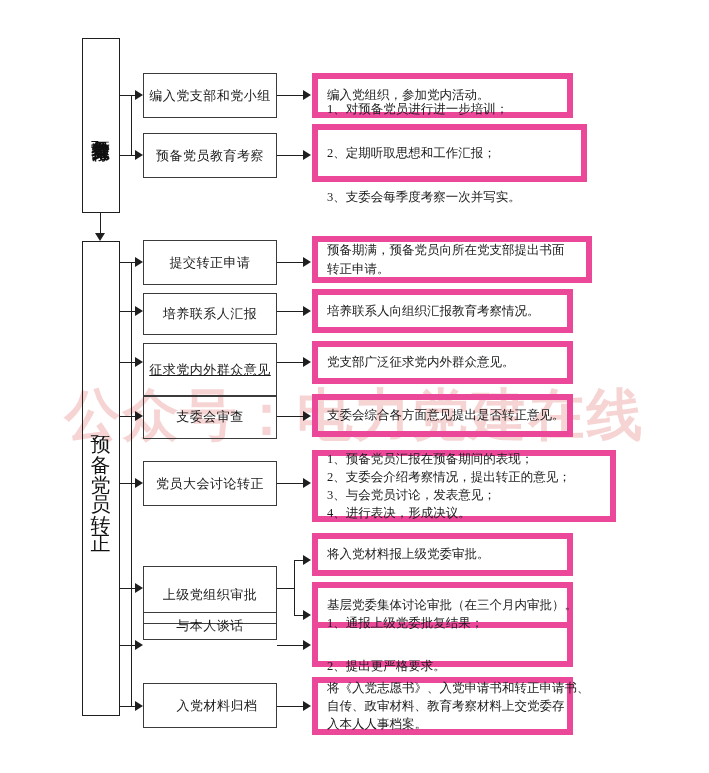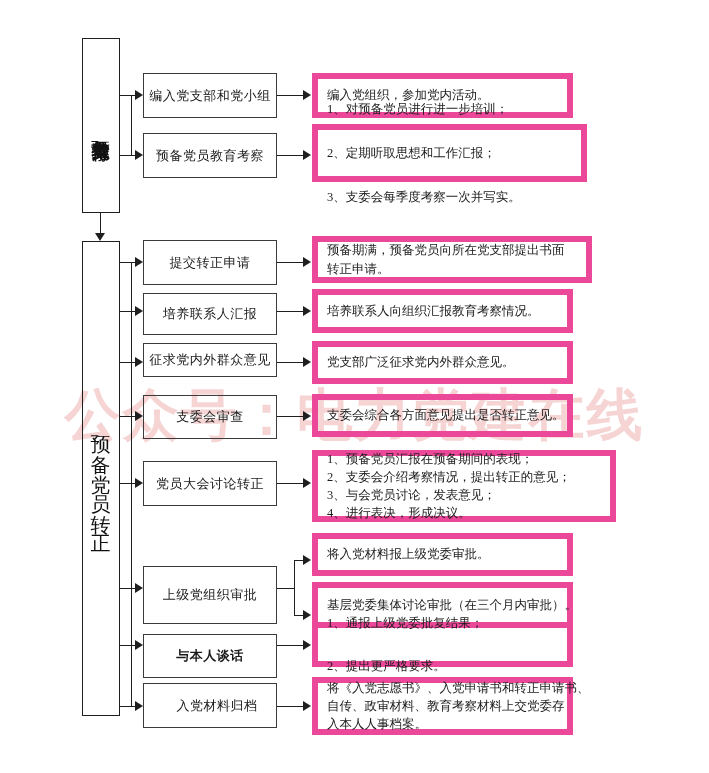--- a/index.html
+++ b/index.html
@@ -188,21 +188,21 @@
   <div class="step" style="left:143px; top:293px; width:134px; height:42px;">培养联系人汇报</div>
   <div class="hline" style="left:277px; top:311px; width:28px;"></div>
   <div class="arrow-r" style="left:303px; top:306px;"></div>
   <div class="desc" style="left:312px; top:289px; width:261px; height:44px;">
     <div class="line">培养联系人向组织汇报教育考察情况。</div>
   </div>
 
   <div class="hline" style="left:120px; top:362px; width:12px;"></div>
   <div class="hline" style="left:131px; top:362px; width:6px;"></div>
   <div class="arrow-r" style="left:135px; top:357px;"></div>
-  <div class="step" style="left:143px; top:343px; width:134px; height:34px;">征求党内外群众意见</div>
+  <div class="step" style="left:143px; top:343px; width:134px; height:54px;text-decoration:underline;">征求党内外群众意见</div>
   <div class="hline" style="left:277px; top:362px; width:28px;"></div>
   <div class="arrow-r" style="left:303px; top:357px;"></div>
   <div class="desc" style="left:312px; top:341px; width:261px; height:43px;">
     <div class="line">党支部广泛征求党内外群众意见。</div>
   </div>
 
   <div class="hline" style="left:120px; top:416px; width:12px;"></div>
   <div class="hline" style="left:131px; top:416px; width:6px;"></div>
   <div class="arrow-r" style="left:135px; top:411px;"></div>
   <div class="step" style="left:143px; top:395px; width:134px; height:44px;font-family:Liberation Serif, serif;">支委会审查</div>
@@ -239,21 +239,21 @@
   <div class="desc" style="left:312px; top:533px; width:261px; height:43px;">
     <div class="line">将入党材料报上级党委审批。</div>
   </div>
   <div class="desc" style="left:312px; top:582px; width:261px; height:46px;">
     <div class="line">基层党委集体讨论审批（在三个月内审批）。</div>
   </div>
 
   <div class="hline" style="left:120px; top:645px; width:12px;"></div>
   <div class="hline" style="left:131px; top:645px; width:6px;"></div>
   <div class="arrow-r" style="left:135px; top:640px;"></div>
-  <div class="step" style="left:143px; top:634px; width:134px; height:44px;font-weight:bold;">与本人谈话</div>
+  <div class="step" style="left:143px; top:612px; width:134px; height:28px;">与本人谈话</div>
   <div class="hline" style="left:277px; top:645px; width:28px;"></div>
   <div class="arrow-r" style="left:303px; top:640px;"></div>
   <div class="desc" style="left:312px; top:622px; width:261px; height:45px;gap:25px;">
     <div class="line">1、通报上级党委批复结果；</div>
     <div class="line">2、提出更严格要求。</div>
   </div>
 
   <div class="hline" style="left:120px; top:706px; width:12px;"></div>
   <div class="hline" style="left:131px; top:706px; width:6px;"></div>
   <div class="arrow-r" style="left:135px; top:701px;"></div>

